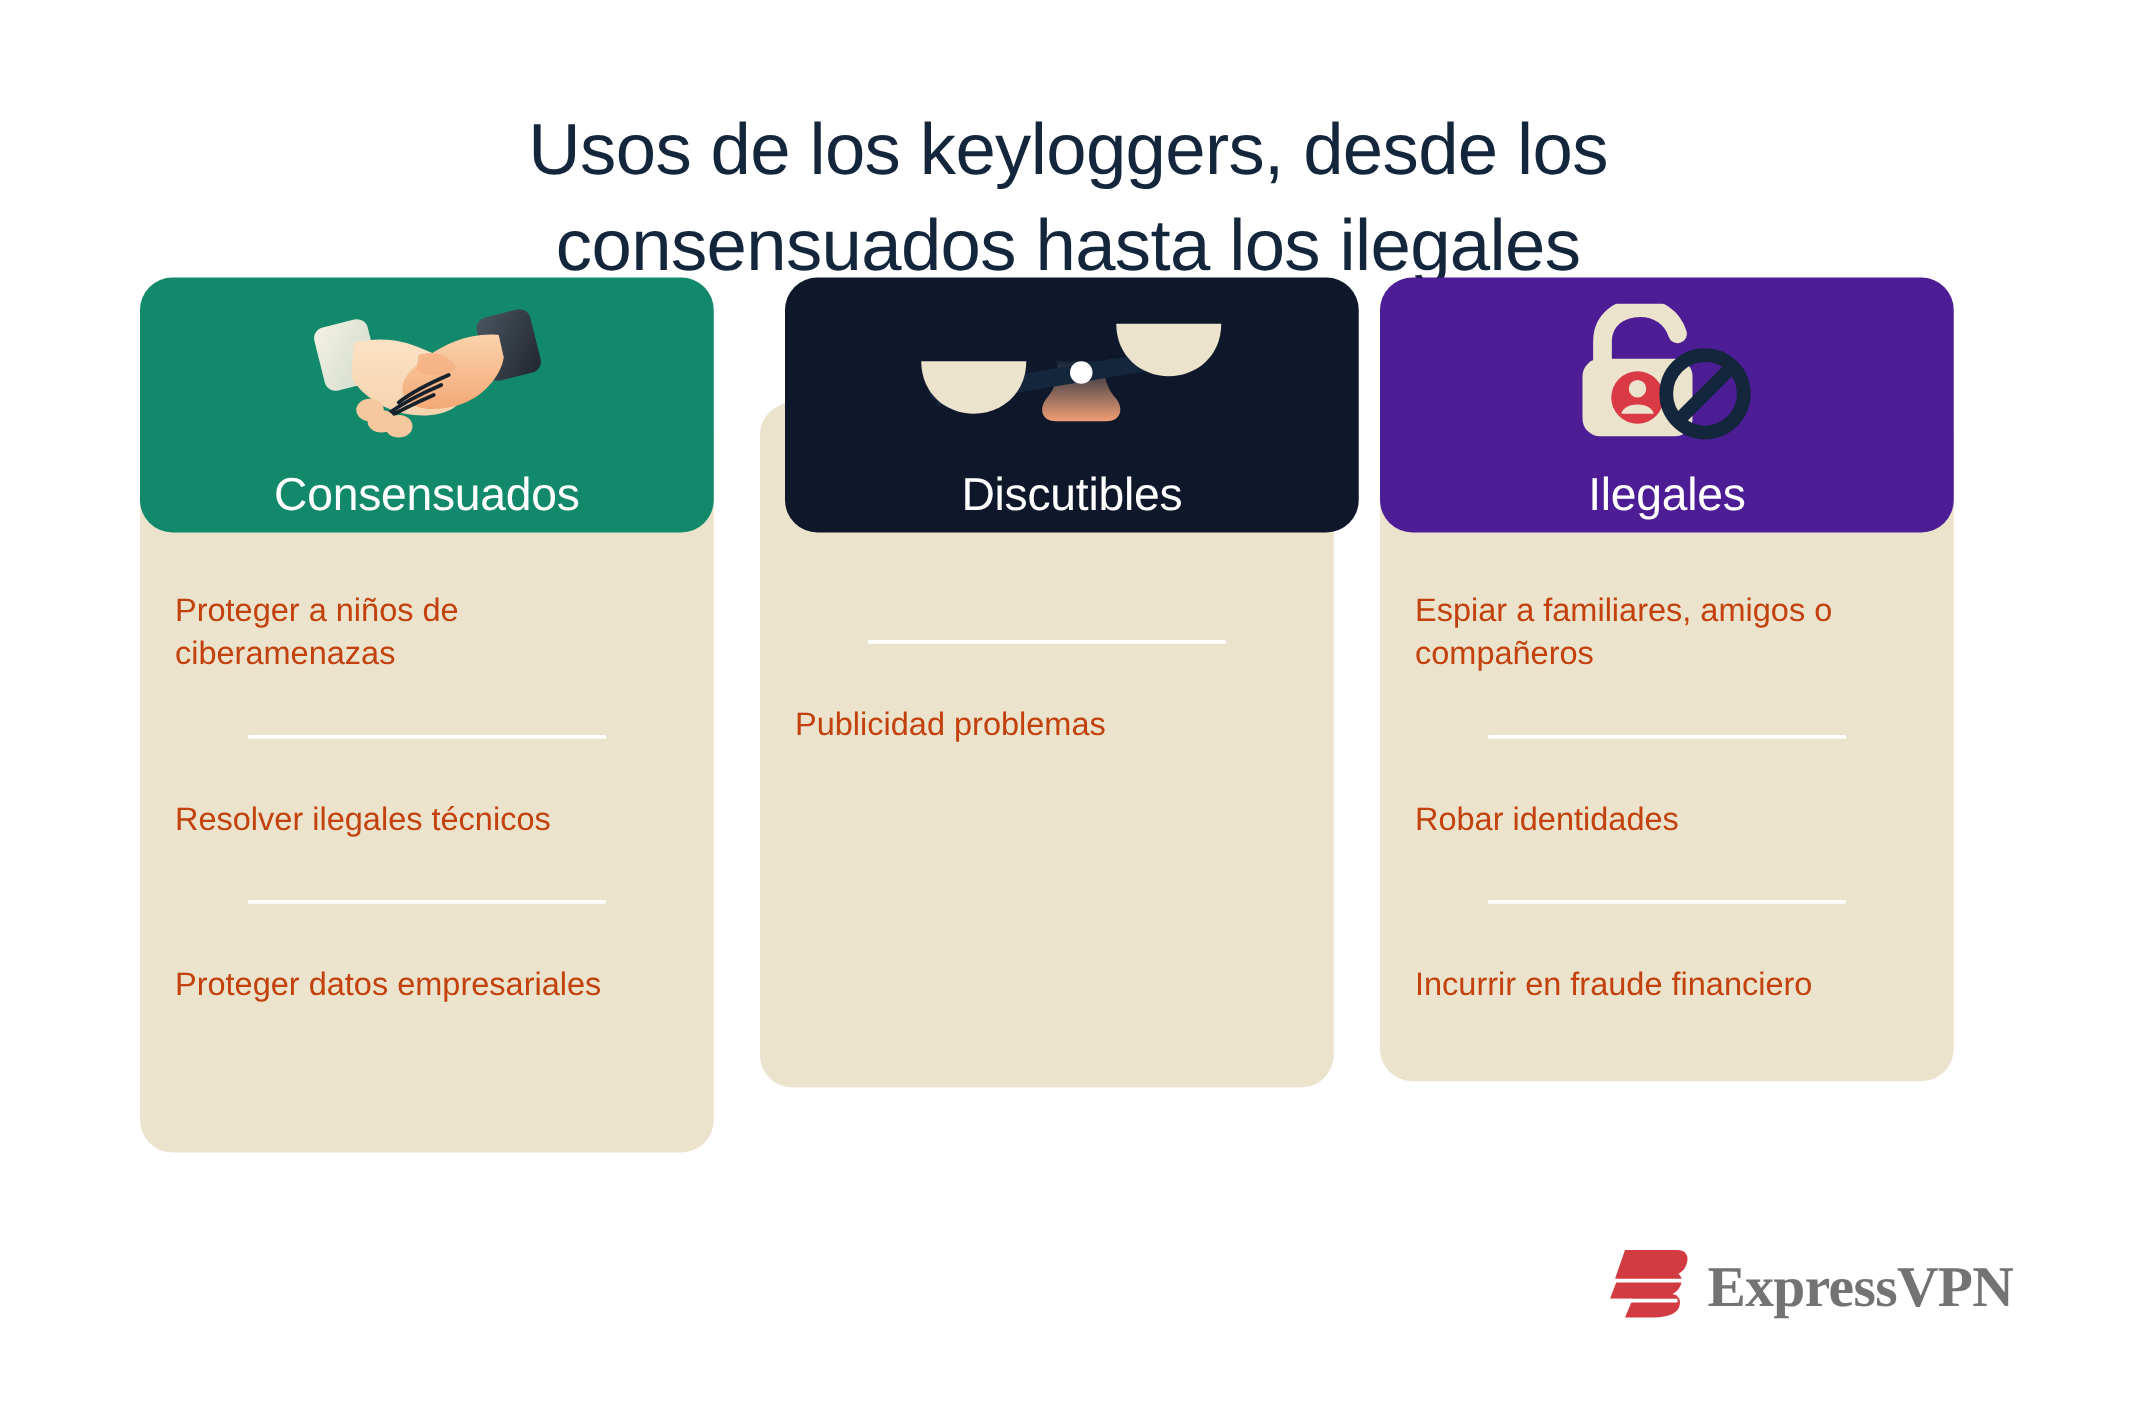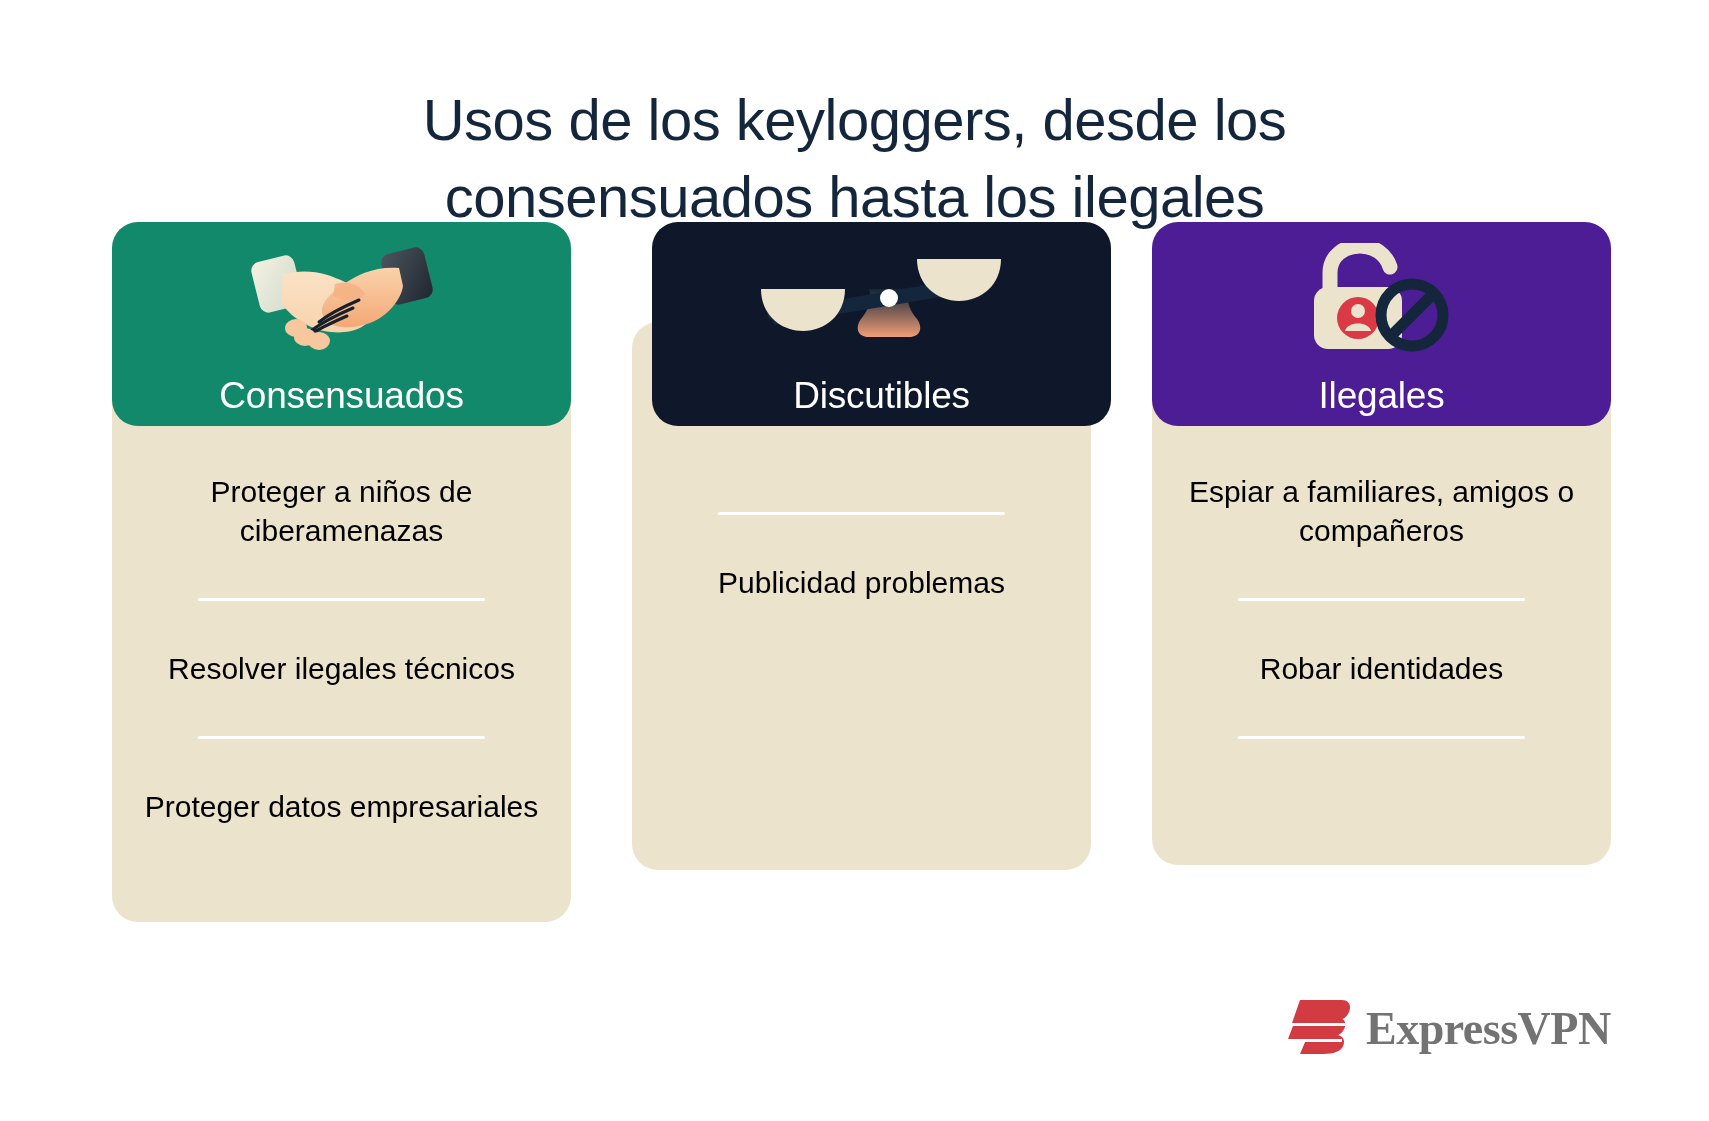--- a/index.html
+++ b/index.html
@@ -37,21 +37,21 @@
 
   
   .columns {
     position: absolute;
     left: 112px;
     top: 222px;
     width: 1500px;
     height: 720px;
     display: flex;
     justify-content: flex-start;
-    gap: 61px;
+    gap: 37px;
   }
   .card {
     width: 459px;
     position: relative;
     display: flex;
     flex-direction: column;
   }
 
   
   .card-body {
@@ -106,24 +106,23 @@
   
   .card-list {
     position: relative;
     z-index: 3;
     margin-top: 42px;
     padding: 0 28px;
     box-sizing: border-box;
     width: 459px;
   }
   .list-item {
-    text-align: center;
-    font-size: 30px;
+    font-size: 26px;
     line-height: 1.3;
-    color: #000000;
+    color: #c2410c;
     padding: 4px 0;
   }
   .list-divider {
     height: 3px;
     background: #ffffff;
     margin: 44px 58px;
     border-radius: 2px;
   }
 
   
@@ -272,20 +271,21 @@
           </svg>
         </div>
         <div class="card-title">Ilegales</div>
       </div>
 
       <div class="card-list">
         <div class="list-item">Espiar a familiares, amigos o compañeros</div>
         <div class="list-divider"></div>
         <div class="list-item">Robar identidades</div>
         <div class="list-divider"></div>
+        <div class="list-item">Incurrir en fraude financiero</div>
       </div>
     </div>
 
   </div>
 
   <div class="logo">
     <span class="logo-mark">
       <svg width="66" height="58" viewBox="0 0 66 58" aria-hidden="true">
         <path d="M18 2 C36 2, 52 2, 56 2 C64 2, 66 9, 62 16 C58 23, 48 25, 36 25 L6 25 L14 2 Z" fill="#d13b41"></path>
         <path d="M10 20 C28 20, 46 20, 52 20 C60 20, 61 27, 57 33 C53 39, 42 41, 30 41 L2 41 L10 20 Z" fill="#d13b41"></path>

